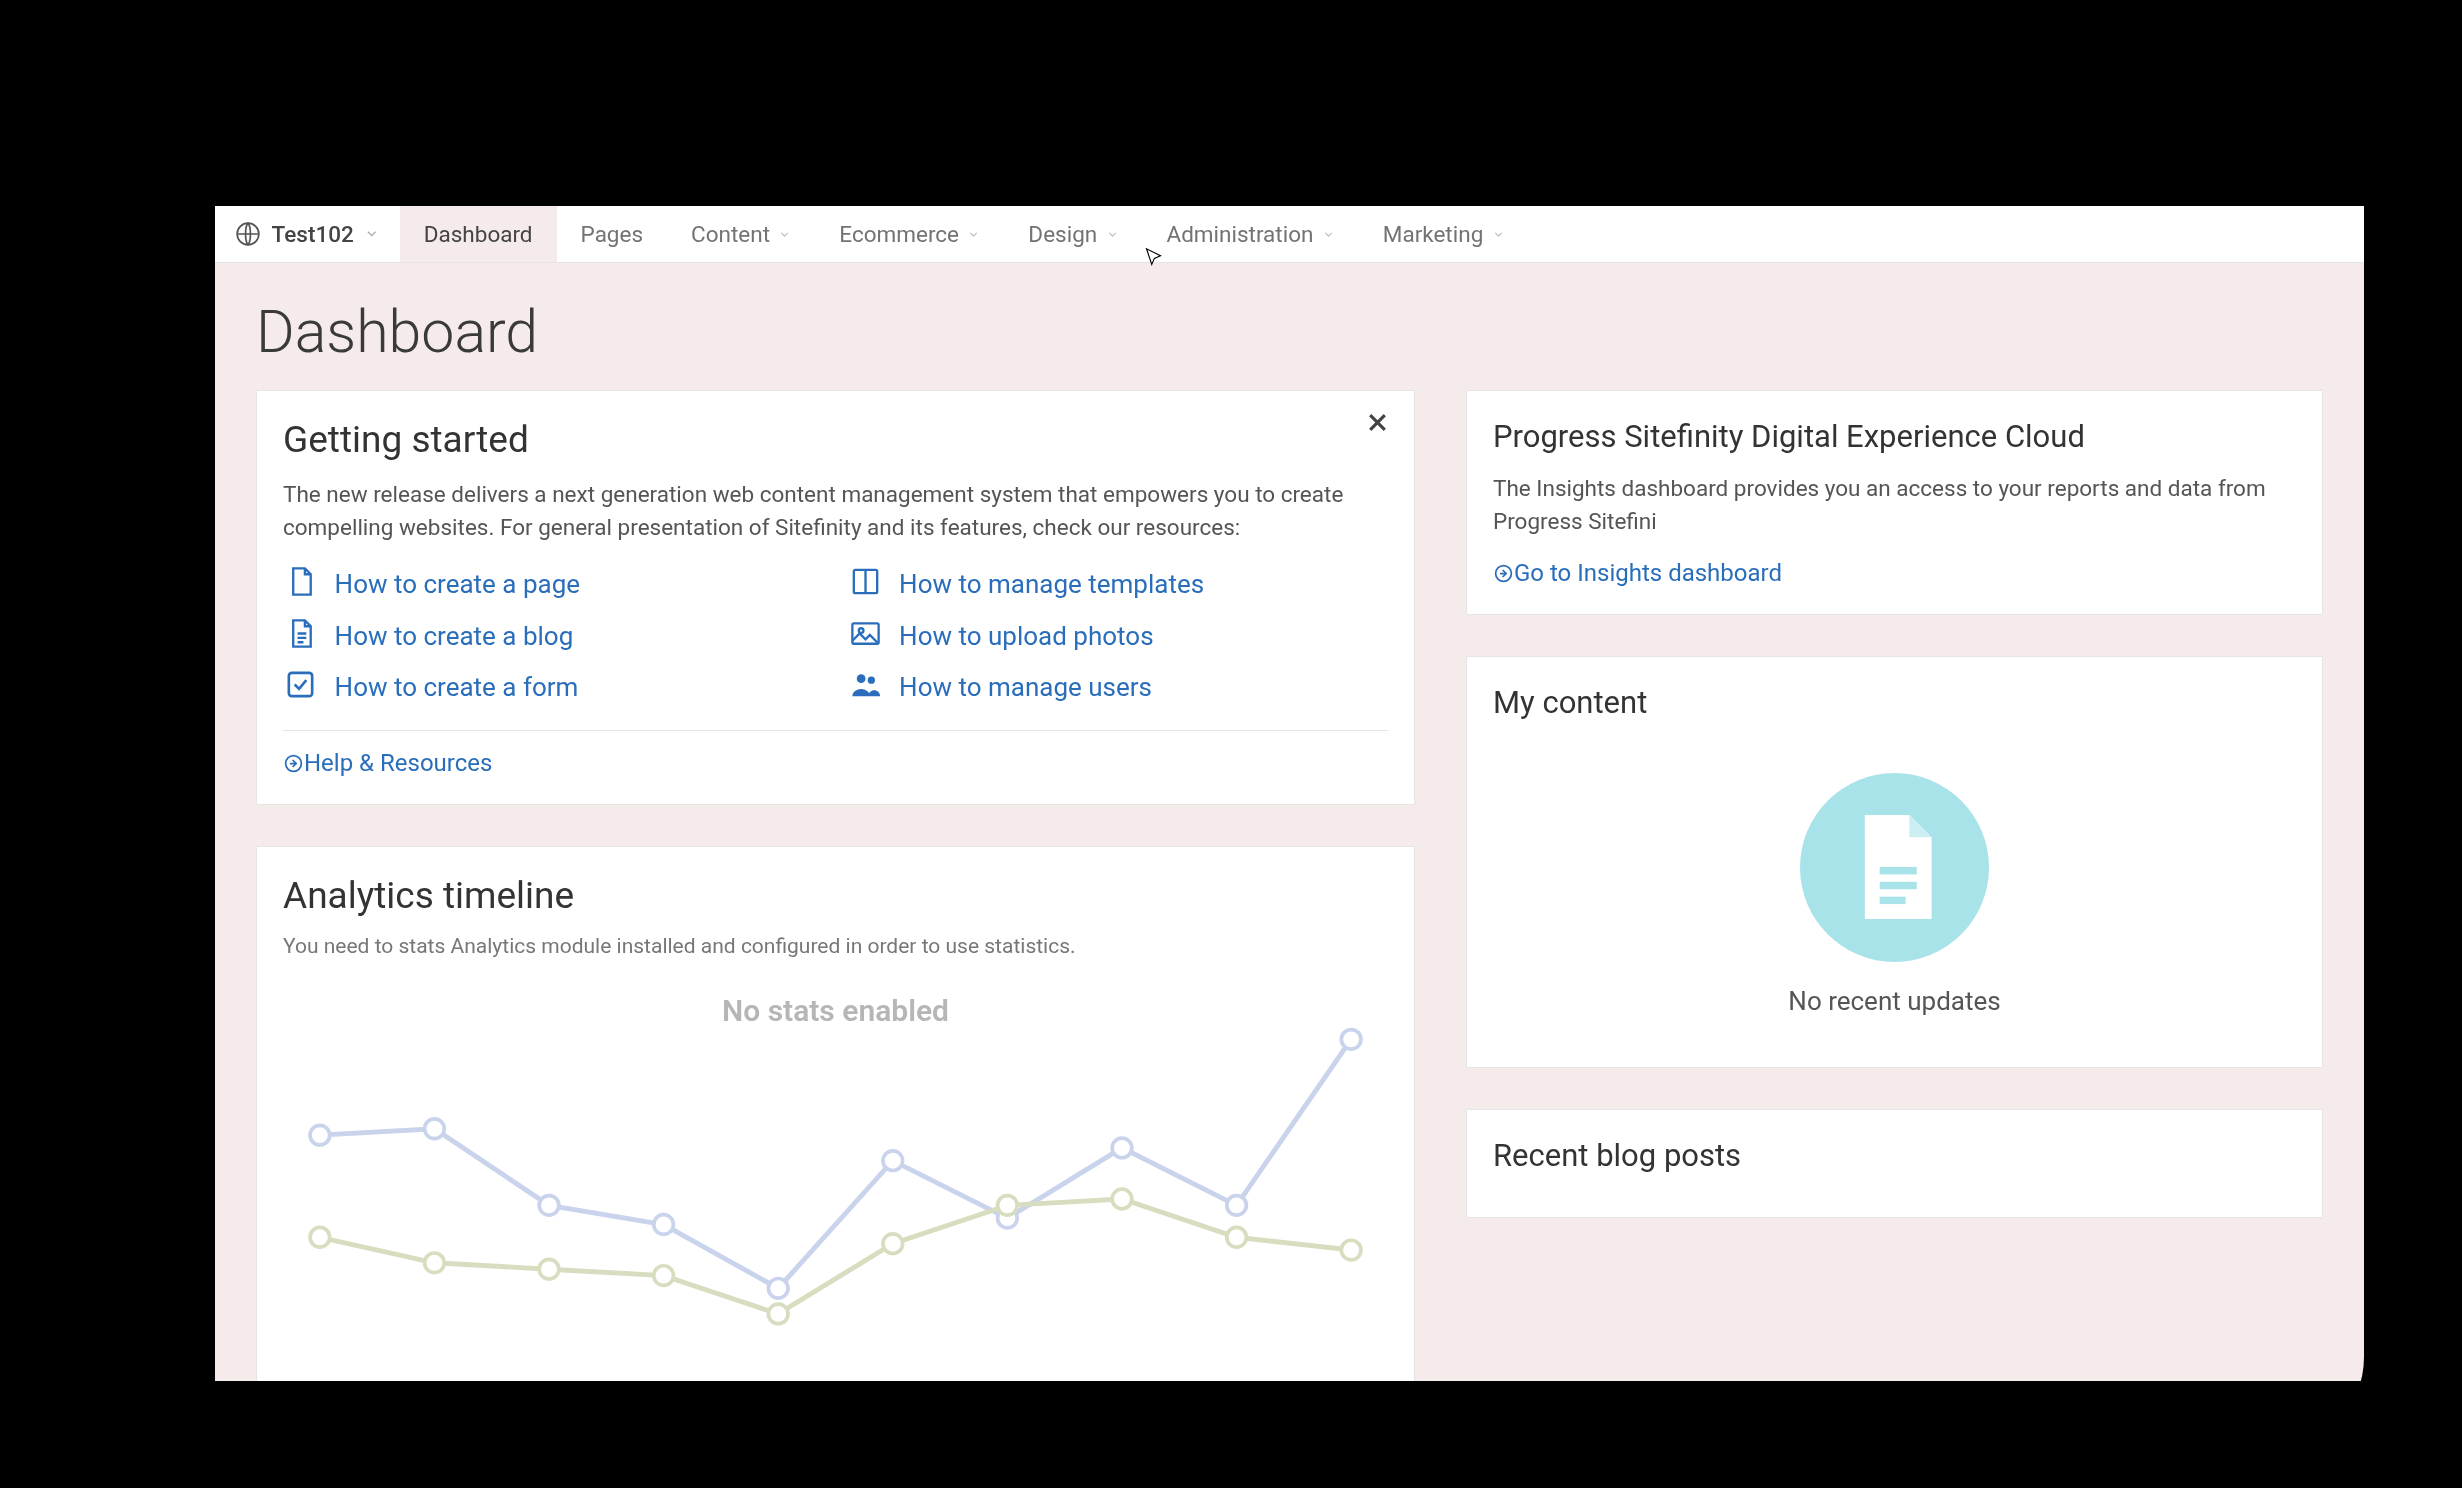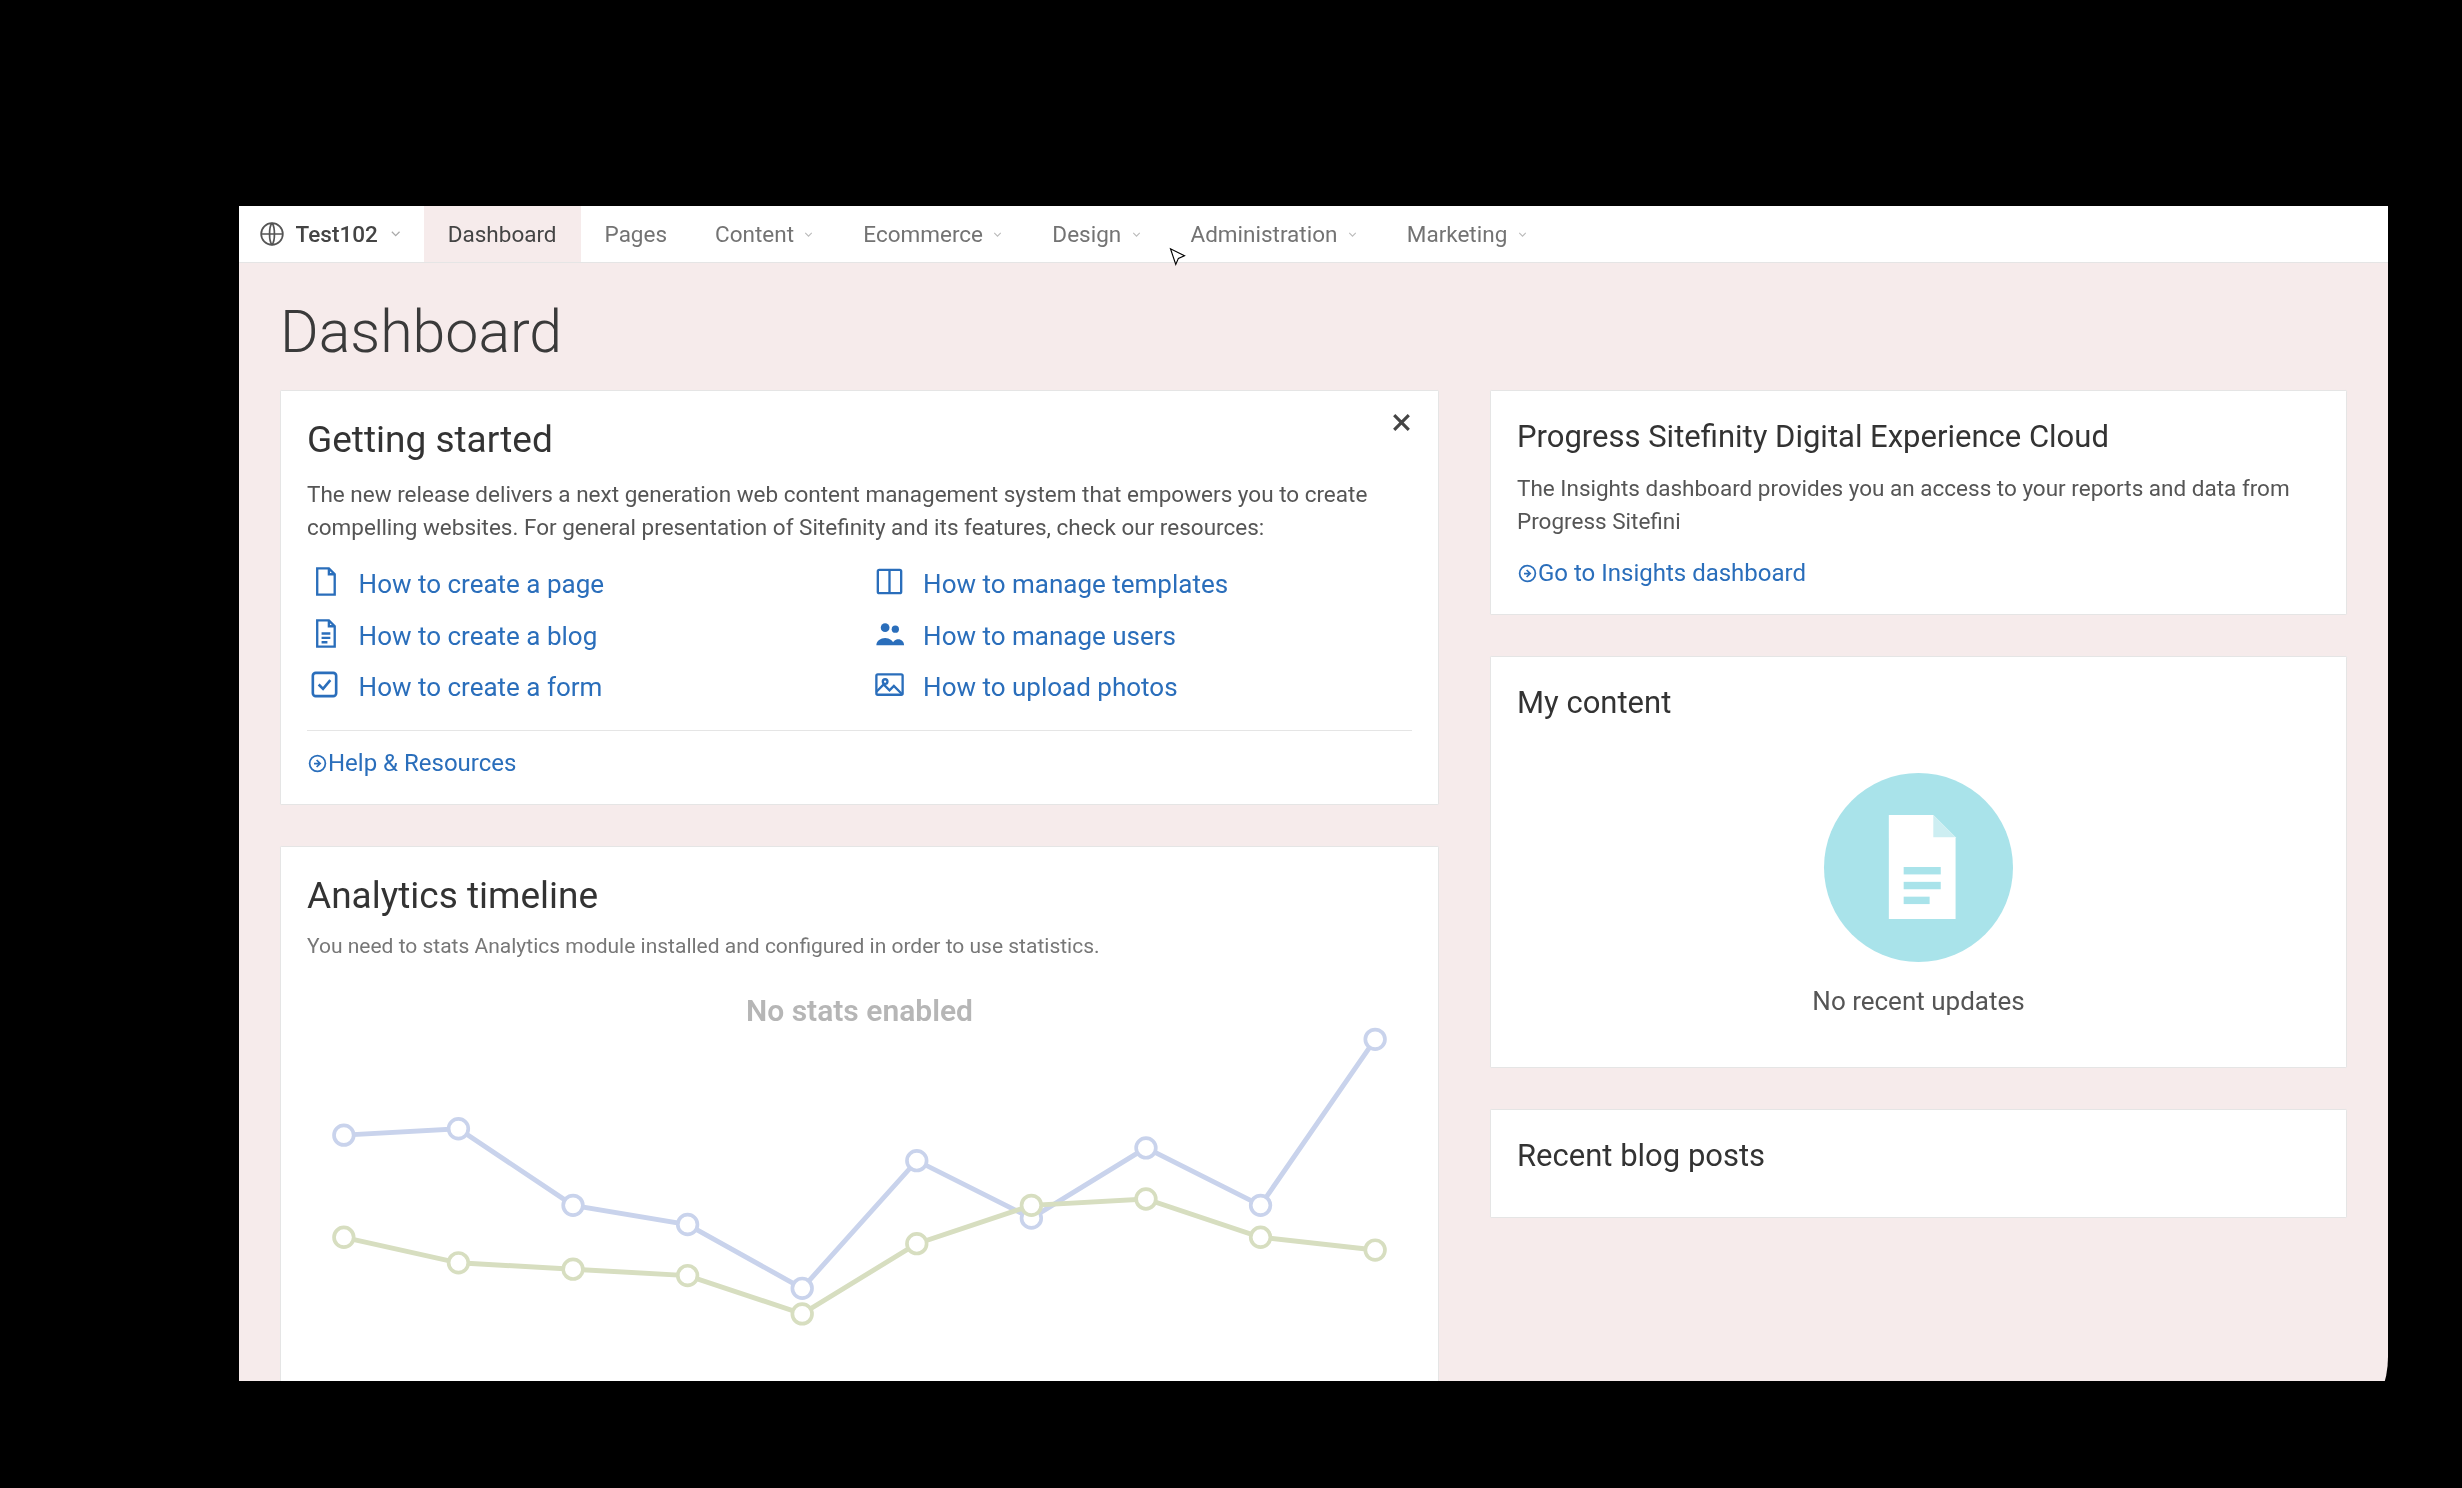--- a/index.html
+++ b/index.html
@@ -7,21 +7,21 @@
     --link:#2a6ebb; --navtext:#6d6d6d; --card:#fff;
   }
   * { box-sizing:border-box; }
   html,body { margin:0; padding:0; }
   body {
     font-family:-apple-system,BlinkMacSystemFont,"Segoe UI",Roboto,"Helvetica Neue",Arial,sans-serif;
     background:#000; color:var(--text);
     width:2462px; height:1488px;
   }
   .frame {
-    position:absolute; left:103px; top:35px; width:2285px; height:1417px;
+    position:absolute; left:79px; top:35px; width:2285px; height:1417px;
     background:#000; border-radius:95px; box-shadow:0 35px 71px rgba(0,0,0,.6);
     overflow:hidden;
   }
   .screen {
     position:absolute; left:136px; top:171px; right:0; bottom:71px;
     background:var(--bg); overflow:hidden;
   }
 
   
   .topnav {
@@ -184,34 +184,34 @@
               </div>
               <div class="linkcol">
                 <a class="ilink">
                   <svg class="ic" viewBox="0 0 24 24" fill="none" stroke="currentColor" stroke-width="1.6">
                       <rect x="4" y="4" width="16" height="16" rx="1"></rect>
                       <path d="M12 4v16"></path>
                     </svg>
                   <span>How to manage templates</span>
                 </a>
                 <a class="ilink">
+                  <svg class="ic" viewBox="0 0 24 24" fill="none" stroke="currentColor" stroke-width="1.6">
+                      <rect x="3" y="5" width="18" height="14" rx="1"></rect>
+                      <circle cx="9" cy="10" r="1.6"></circle>
+                      <path d="M3 17l5-5 4 4 3-3 6 6"></path>
+                    </svg>
+                  <span>How to upload photos</span>
+                </a>
+                <a class="ilink">
                   <svg class="ic" viewBox="0 0 24 24" fill="currentColor">
                       <circle cx="9" cy="8" r="3"></circle>
                       <circle cx="16" cy="9" r="2.5"></circle>
                       <path d="M3 20c0-3 3-5 6-5s6 2 6 5zM14 20c0-2.2 1.8-4 4-4s4 1.8 4 4z"></path>
                     </svg>
                   <span>How to manage users</span>
-                </a>
-                <a class="ilink">
-                  <svg class="ic" viewBox="0 0 24 24" fill="none" stroke="currentColor" stroke-width="1.6">
-                      <rect x="3" y="5" width="18" height="14" rx="1"></rect>
-                      <circle cx="9" cy="10" r="1.6"></circle>
-                      <path d="M3 17l5-5 4 4 3-3 6 6"></path>
-                    </svg>
-                  <span>How to upload photos</span>
                 </a>
               </div>
             </div>
 
             <hr class="divider">
             <a class="hlink">
               <svg class="ic" viewBox="0 0 24 24" fill="none" stroke="currentColor" stroke-width="2">
                   <circle cx="12" cy="12" r="9"></circle>
                   <path d="M11 8l4 4-4 4M8 12h7"></path>
                 </svg>

